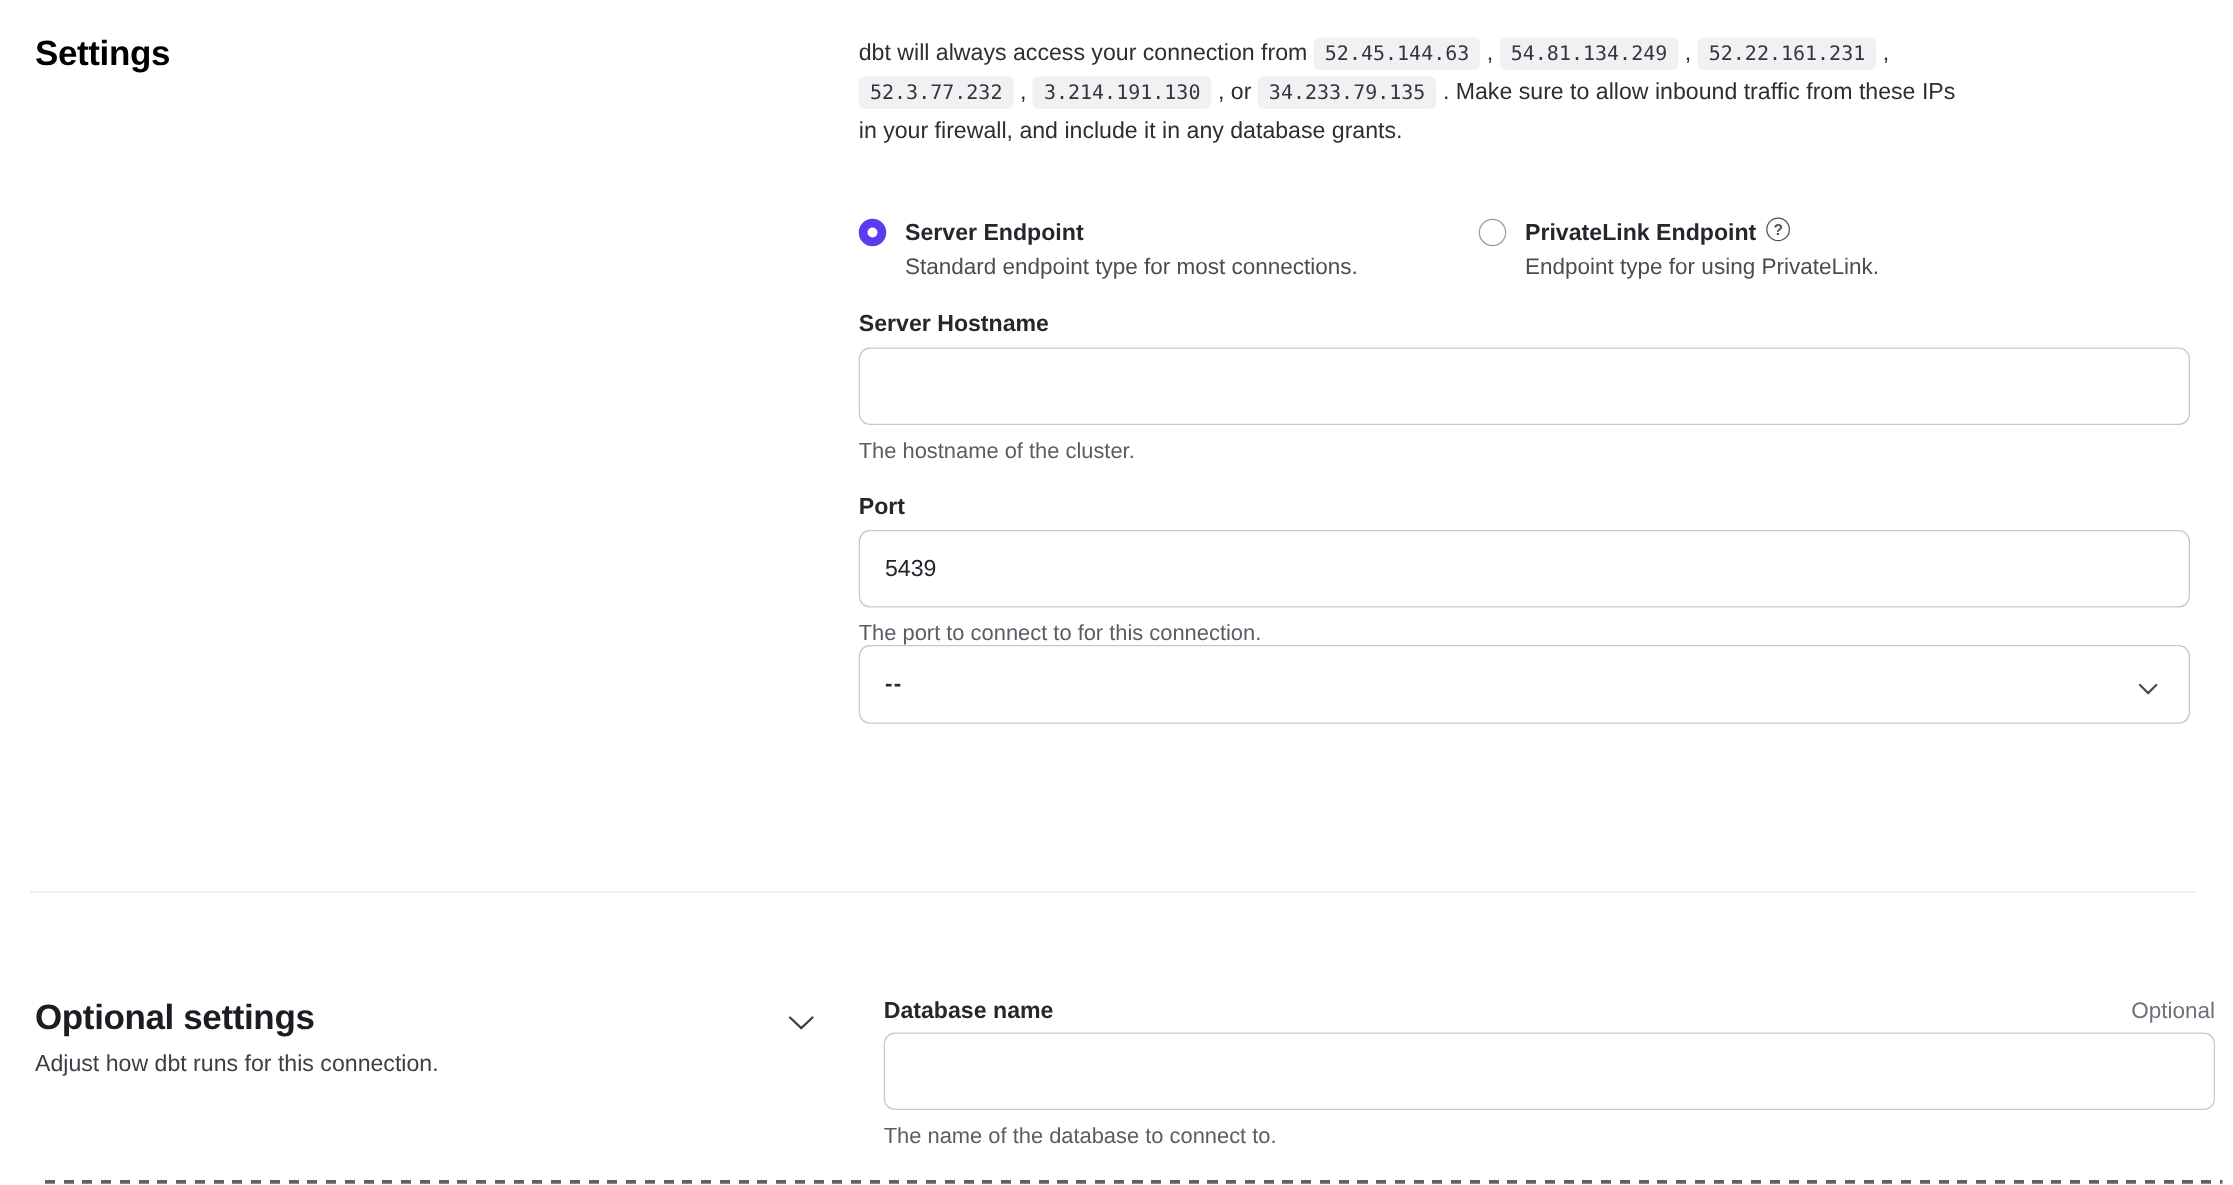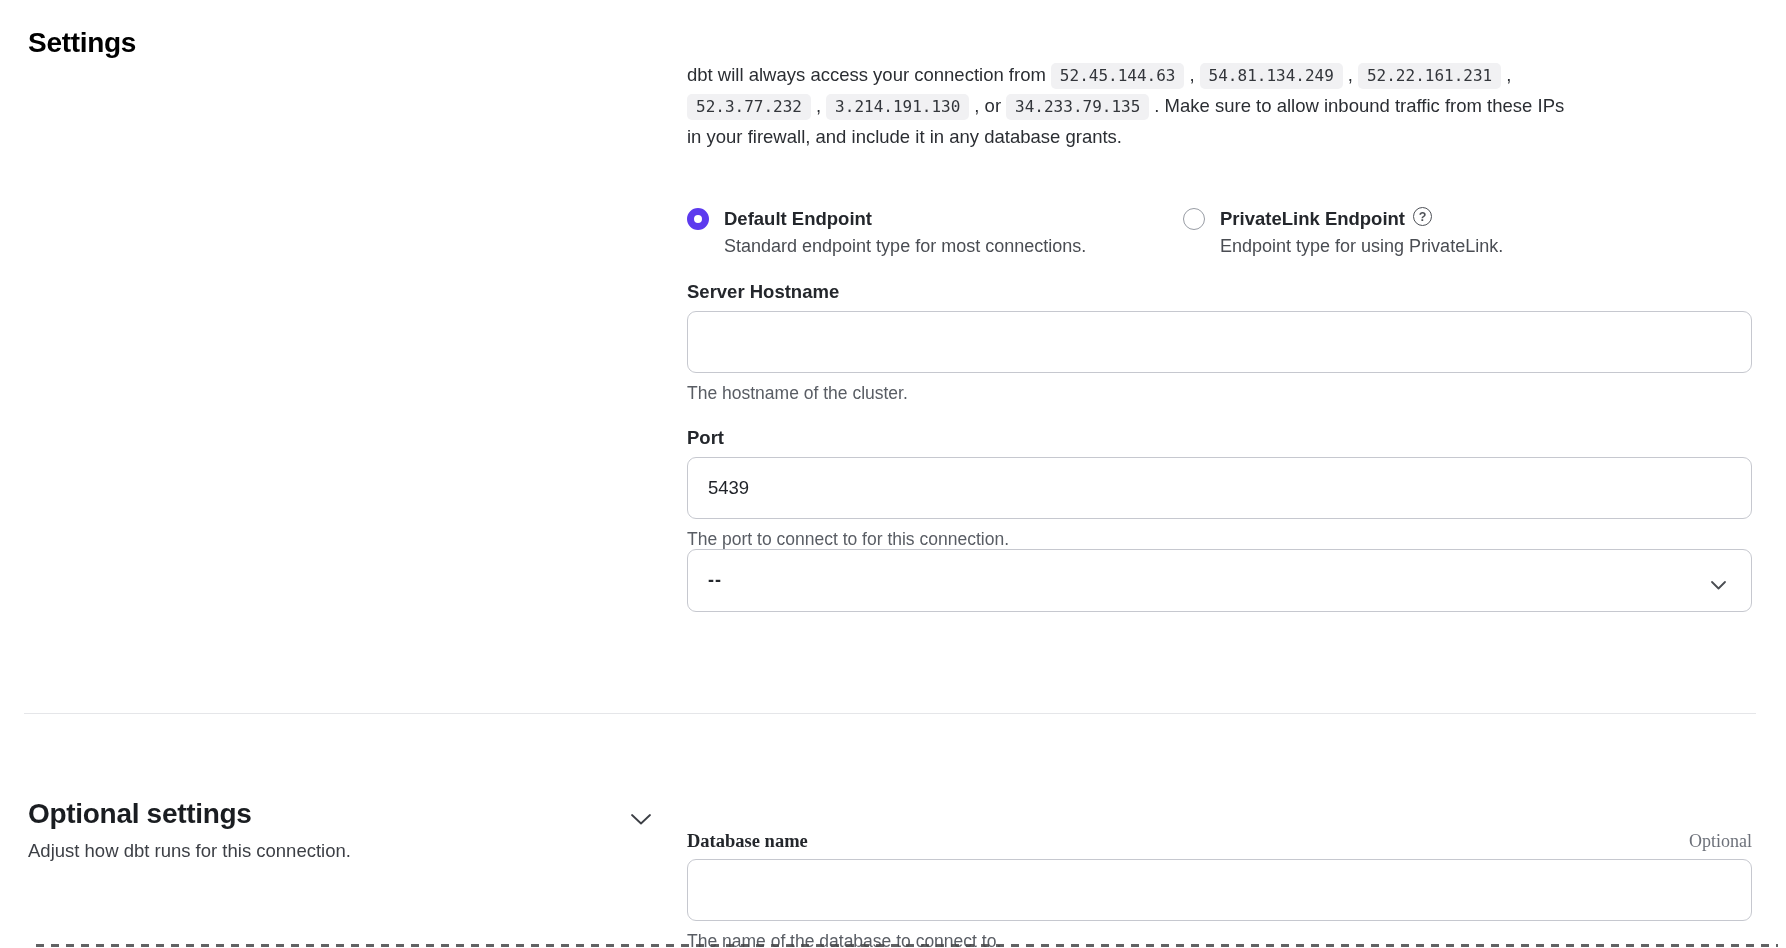--- a/index.html
+++ b/index.html
@@ -4,21 +4,21 @@
 <style>
   * { box-sizing: border-box; }
   html,body { margin:0; padding:0; }
   body {
     width:1786px; height:948px; position:relative; overflow:hidden;
     background:#ffffff; color:#24272c;
     font-family:"Liberation Sans", sans-serif;
   }
   .section-top { display:flex; padding-top:26px; }
   .col-left  { width:687px; flex:none; padding-left:28px; position:relative; }
-  .col-right { width:1065px; flex:none;margin-top:33px; }
+  .col-right { width:1065px; flex:none; }
 
   .page-title {
     font-size:28px; font-weight:600; margin:0; color:#000000; letter-spacing:-0.3px; line-height:34px;
   }
 
   
   .intro { font-size:18.5px; line-height:31px; color:#2b2e33; }
   .intro-line { white-space:nowrap; }
   .ip-badge {
     font-family:"DejaVu Sans Mono", monospace;
@@ -62,26 +62,26 @@
     position:relative; width:100%; height:63px; border:1px solid var(--input-border,#c6c8cf);
     border-radius:9px; background:#fff; display:flex; align-items:center;
     padding:0 20px; cursor:pointer;
   }
   .select-value { font-size:18px; font-weight:600; color:#24272c; letter-spacing:1px; }
   .select-chevron { position:absolute; right:24px; top:27px; }
 
   .divider { position:absolute; top:713px; left:24px; width:1732px; height:1px; background:var(--divider,#e5e6e9); }
 
   
-  .section-bottom { position:absolute; top:797px; left:0; width:100%; display:flex; }
+  .section-bottom { position:absolute; top:797px; left:0; width:100%; display:flex;gap:20px; }
   .optional-title { font-size:28px; font-weight:600; margin:0; color:#1a1d21; letter-spacing:-0.3px; line-height:34px; }
   .optional-subtitle { font-size:18.5px; color:#3c3f45; margin-top:8px; line-height:23px; }
   .collapse-chevron { position:absolute; left:630px; top:15px; cursor:pointer; }
 
-  .db-row { display:flex; justify-content:space-between; align-items:flex-end;font-family:Liberation Serif, serif; }
+  .db-row { display:flex; justify-content:space-between; align-items:flex-end; }
   .db-row .field-label { margin:0; }
   .optional-tag { font-size:18px; color:#6d717a; }
   .db-input { margin-top:7px; }
 
   
   .cutoff-row {
     position:absolute; top:944px; left:36px; width:1742px; height:3px;
     background:repeating-linear-gradient(90deg,#454648 0px,#454648 8px,transparent 8px,transparent 15px);
     opacity:0.85;
   }
@@ -98,21 +98,21 @@
         <div class="intro-line"><span>dbt will always access your connection from</span><span class="ip-badge">52.45.144.63</span><span>,</span><span class="ip-badge">54.81.134.249</span><span>,</span><span class="ip-badge">52.22.161.231</span><span>,</span></div>
         <div class="intro-line"><span class="ip-badge">52.3.77.232</span><span>,</span><span class="ip-badge">3.214.191.130</span><span>, or</span><span class="ip-badge">34.233.79.135</span><span>. Make sure to allow inbound traffic from these IPs</span></div>
         <div class="intro-line"><span>in your firewall, and include it in any database grants.</span></div>
       </div>
 
     <div class="radio-row">
       <div class="radio-option first">
         <span class="radio-circle selected"></span>
         <span class="radio-texts">
           <span class="radio-label-row">
-            <span class="radio-label">Default Endpoint</span>
+            <span class="radio-label">Server Endpoint</span>
           </span>
           <div class="radio-desc">Standard endpoint type for most connections.</div>
         </span>
       </div>
       <div class="radio-option">
         <span class="radio-circle unselected"></span>
         <span class="radio-texts">
           <span class="radio-label-row">
             <span class="radio-label">PrivateLink Endpoint</span>
             <span class="help-circle">?</span>

